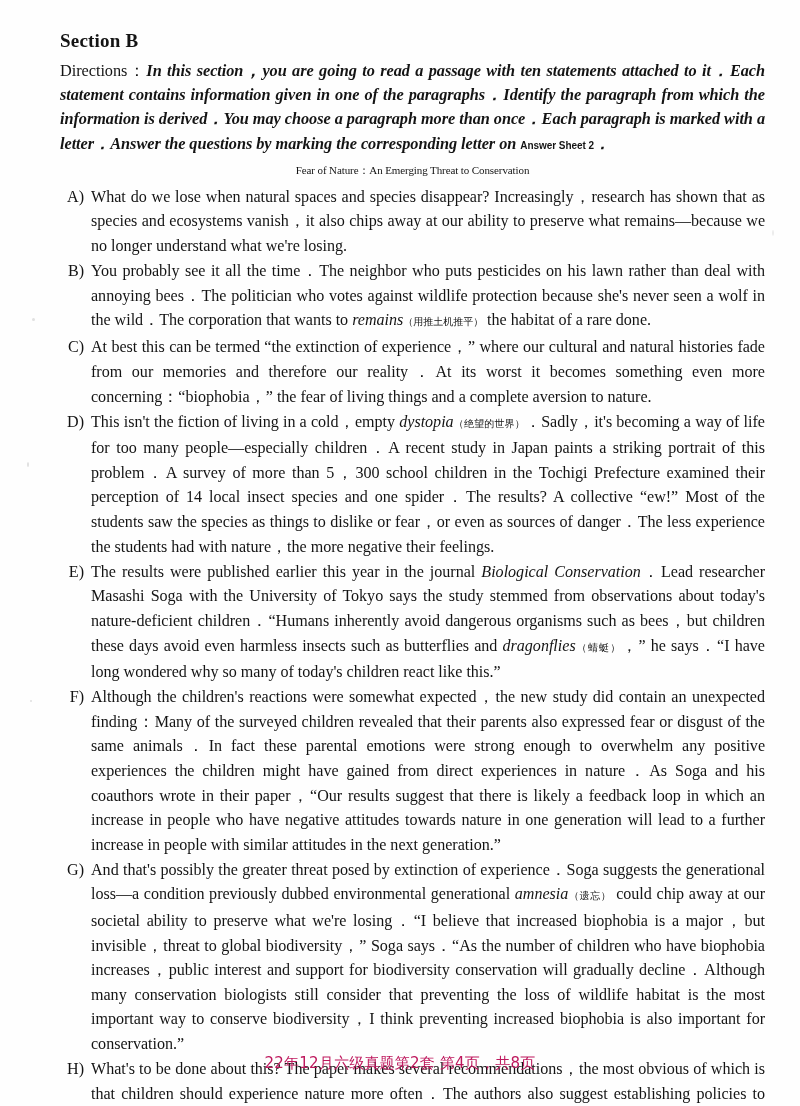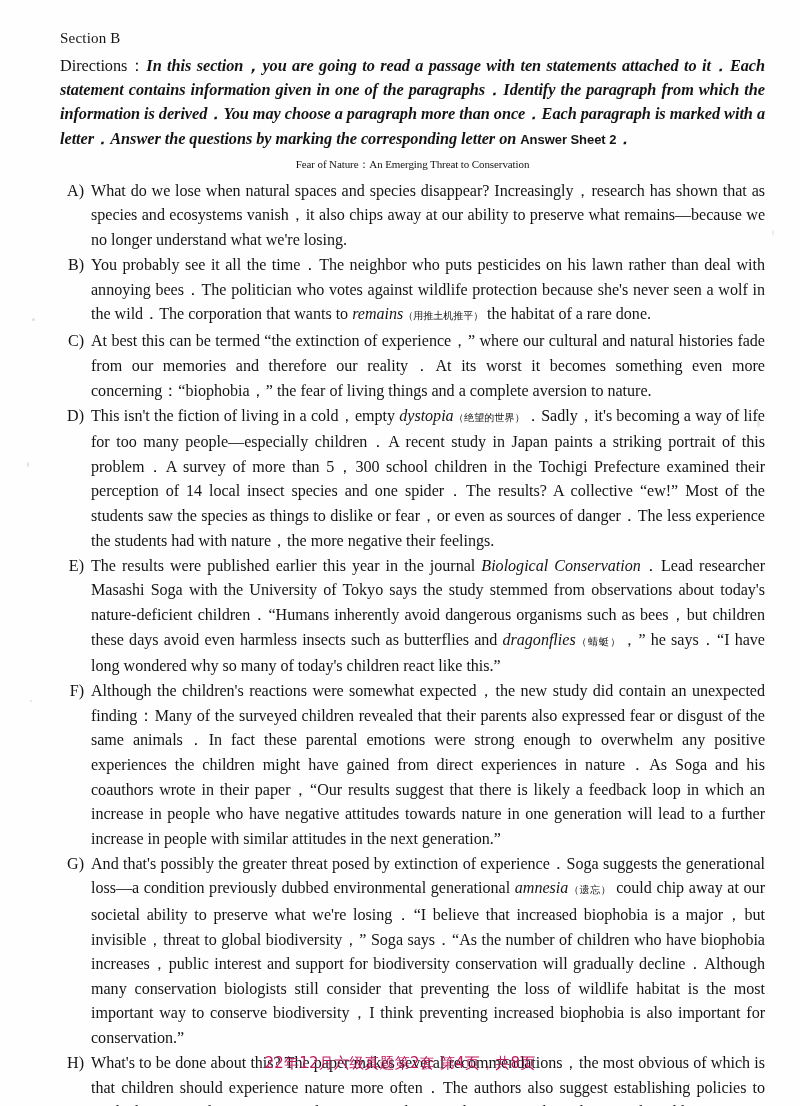--- a/index.html
+++ b/index.html
@@ -32,22 +32,22 @@
     opacity: .55;
     border-radius: 50%;
   }
   .s1 { left: 32px; top: 318px; width: 3px; height: 3px; }
   .s2 { left: 27px; top: 462px; width: 2px; height: 5px; }
   .s3 { left: 30px; top: 700px; width: 2px; height: 2px; }
   .s4 { left: 757px; top: 420px; width: 3px; height: 7px; opacity: .4; }
   .s5 { left: 772px; top: 230px; width: 2px; height: 6px; opacity: .35; }
 
   h1.section-title {
-    font-size: 15px;
-    font-weight: normal;
+    font-size: 19px;
+    font-weight: bold;
     margin: 0 0 7px 0;
     letter-spacing: .2px;
     font-family: "Liberation Serif", "DejaVu Serif", serif;
   }
 
   .directions {
     font-size: 16.3px;
     line-height: 24.2px;
     text-align: justify;
     margin: 0 0 2px 0;
@@ -56,21 +56,21 @@
     letter-spacing: -0.05px;
   }
   .directions .dir-lead {
     font-style: normal;
     font-weight: normal;
   }
   .directions .answersheet {
     font-style: normal;
     font-weight: bold;
     font-family: "Liberation Sans", "DejaVu Sans", sans-serif;
-    font-size: 13px;
+    font-size: 10px;
   }
 
   h2.passage-title {
     font-size: 11px;
     font-weight: normal;
     text-align: center;
     margin: 5px 0 7px 0;
     letter-spacing: -0.1px;
   }
 

